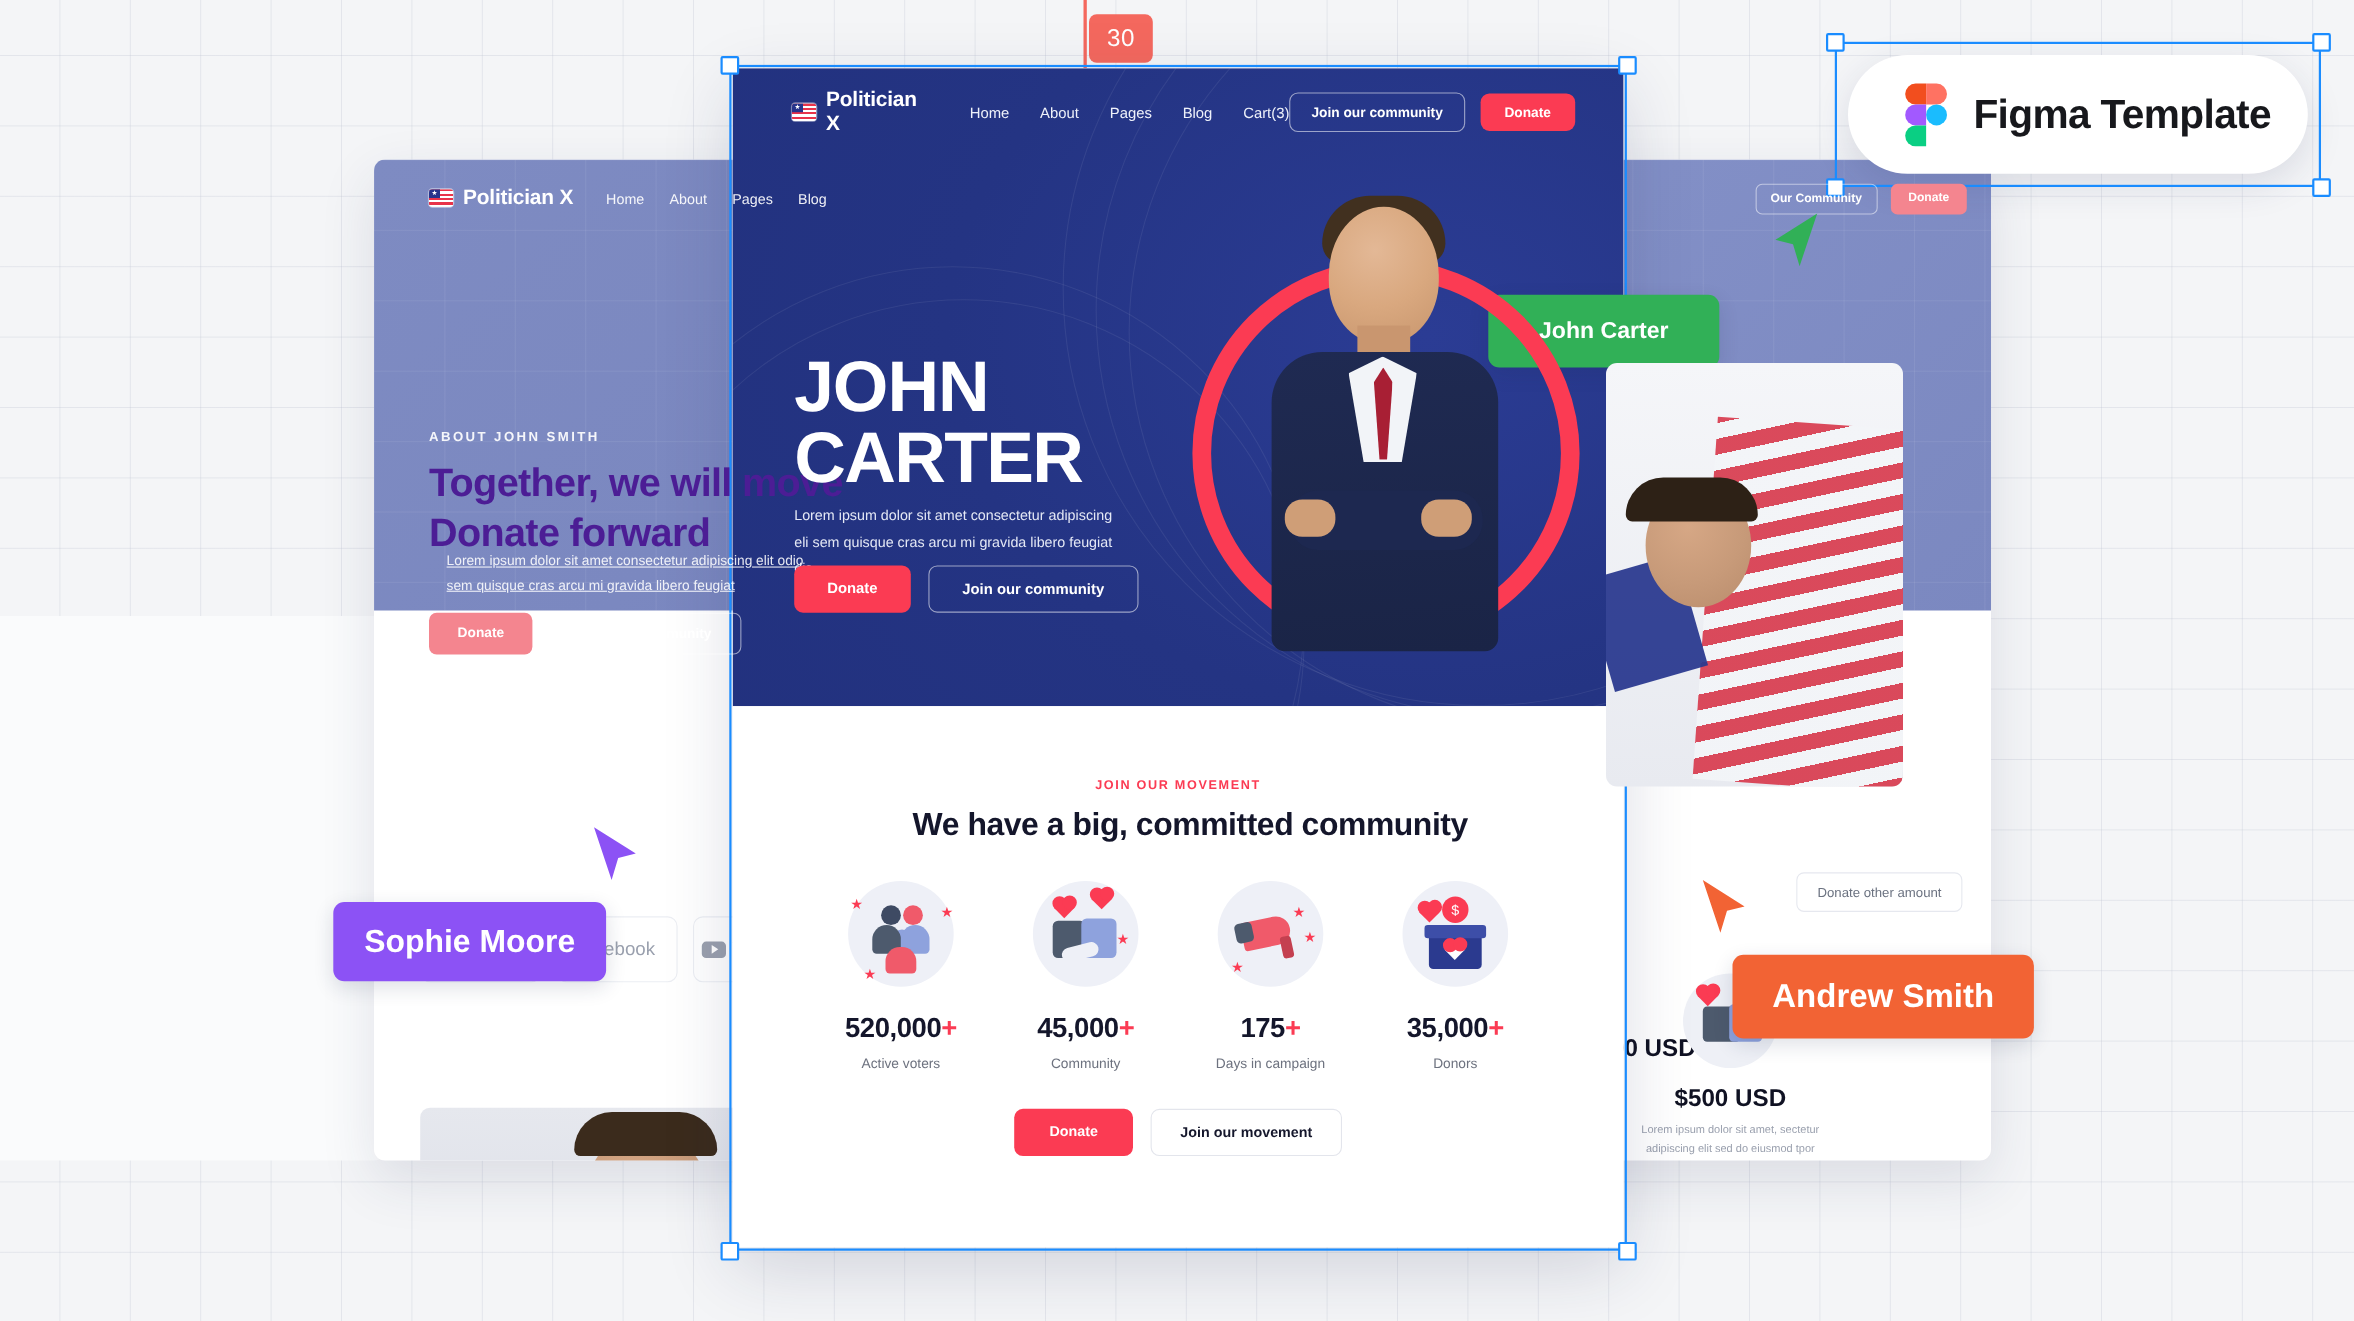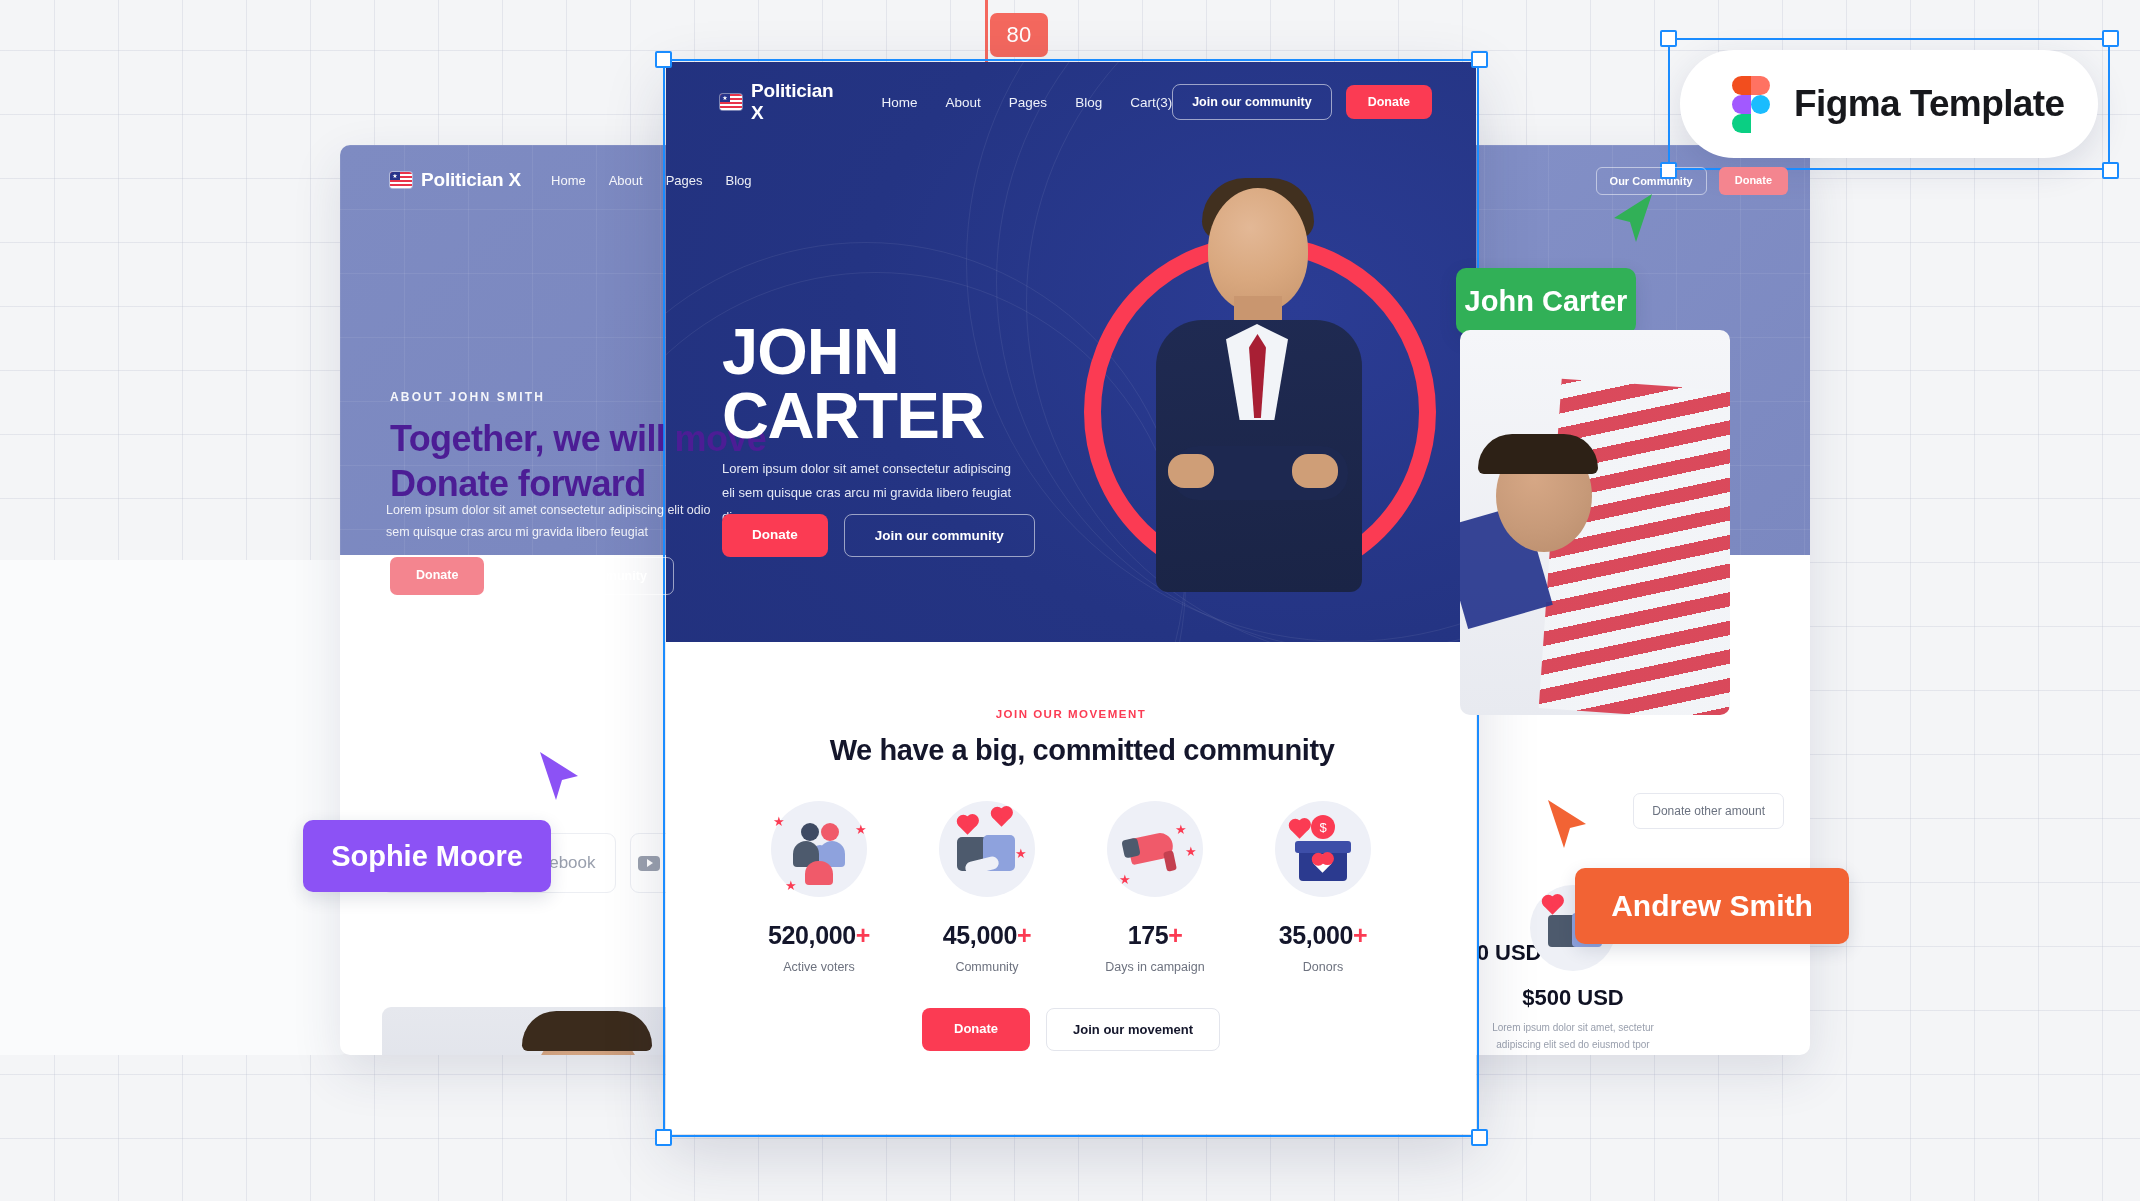--- a/index.html
+++ b/index.html
@@ -79,22 +79,22 @@
   }
   .brand-name { color:#fff; font-size:19px; font-weight:700; letter-spacing:-.2px; }
   .brand-row { display:flex; align-items:center; gap:9px; }
   .navlinks { display:flex; gap:23px; }
   .navlinks span { color: rgba(255,255,255,.92); font-size: 13px; }
 
   #bg-left .kicker{ position:absolute; left:50px; top:245px; color:rgba(255,255,255,.92);
     font-size:12px; letter-spacing:2.2px; font-weight:700; z-index:2;}
   #bg-left h1{ position:absolute; left:50px; top:272px; color:#4c1d95; font-size:36px;
     line-height:1.24; font-weight:700; letter-spacing:-.6px; width:420px; z-index:2;}
-  #bg-left .lede{ position:absolute; left:46px; top:355px; color:rgba(255,255,255,.88);
-    font-size:12.5px; line-height:1.75; width:330px; z-index:2;}
+  #bg-left .lede{ position:absolute; left:66px; top:355px; color:rgba(255,255,255,.88);
+    font-size:12.5px; line-height:1.75; width:330px; z-index:2;text-decoration:underline;}
   #bg-left .btnrow{ position:absolute; left:50px; top:412px; display:flex; gap:16px; z-index:2;}
   .btn-pink { background:#f4858f; color:#fff; border-radius:7px; padding:11px 26px;
     font-size:12.5px; font-weight:600;}
   .btn-ghost-l { border:1px solid rgba(255,255,255,.55); color:#fff; border-radius:7px;
     padding:11px 26px; font-size:12.5px; font-weight:600;}
 
   #bg-left .endorsed{ position:absolute; right:78px; top:655px; font-size:14px; color:#6b7280;}
   #bg-left .logos{ position:absolute; left:42px; top:688px; display:flex; gap:14px;}
   .logo-chip{ width:110px; height:60px; border:1px solid #eceef3; border-radius:9px;
     display:flex; align-items:center; justify-content:center; color:#9aa0ae;
@@ -314,21 +314,21 @@
     white-space:nowrap; display:flex; align-items:center; justify-content:center;
     box-shadow: 0 6px 18px rgba(30,40,80,.14);
   }
 </style>
 </head>
 <body>
 
 <div id="canvas">
 
   <div class="guide-line-v" style="left:985px; top:0; height:62px;"></div>
-  <div class="measure-badge" style="left:990px; top:13px; width:58px; height:44px;">80</div>
+  <div class="measure-badge" style="left:990px; top:13px; width:58px; height:44px;">30</div>
 
   <div class="guide-line-h" style="left:0; top:597px; width:666px;"></div>
   <div class="measure-badge" style="left:297px; top:577px; width:64px; height:44px;">800</div>
 
   <div id="bg-farleft"></div>
 
   <div class="bg-card" id="bg-left">
     <div class="hero"></div>
 
     <div class="navbar">
@@ -568,21 +568,21 @@
   <div class="handle" style="left:1660px; top:30px;"></div>
   <div class="handle" style="left:2102px; top:30px;"></div>
   <div class="handle" style="left:1660px; top:162px;"></div>
   <div class="handle" style="left:2102px; top:162px;"></div>
 
   <div class="cursor" style="left:1608px; top:192px;">
     <svg class="arrow" width="46" height="52" viewBox="0 0 46 52">
       <path d="M44 2 L6 26 L22 30 L28 50 Z" fill="#31b057"></path>
     </svg>
   </div>
-  <div class="name-tag" style="left:1456px; top:268px; width:180px; height:66px; background:#31b057; font-size:29px;">John Carter</div>
+  <div class="name-tag" style="left:1353px; top:268px; width:210px; height:66px; background:#31b057; font-size:21px;">John Carter</div>
 
   <div class="cursor" style="left:538px; top:750px;">
     <svg class="arrow" width="46" height="52" viewBox="0 0 46 52">
       <path d="M2 2 L40 26 L24 30 L18 50 Z" fill="#8c52f5"></path>
     </svg>
   </div>
   <div class="name-tag" style="left:303px; top:820px; width:248px; height:72px; background:#8c52f5; font-size:29px;">Sophie Moore</div>
 
   <div class="cursor" style="left:1546px; top:798px;">
     <svg class="arrow" width="46" height="52" viewBox="0 0 46 52">

